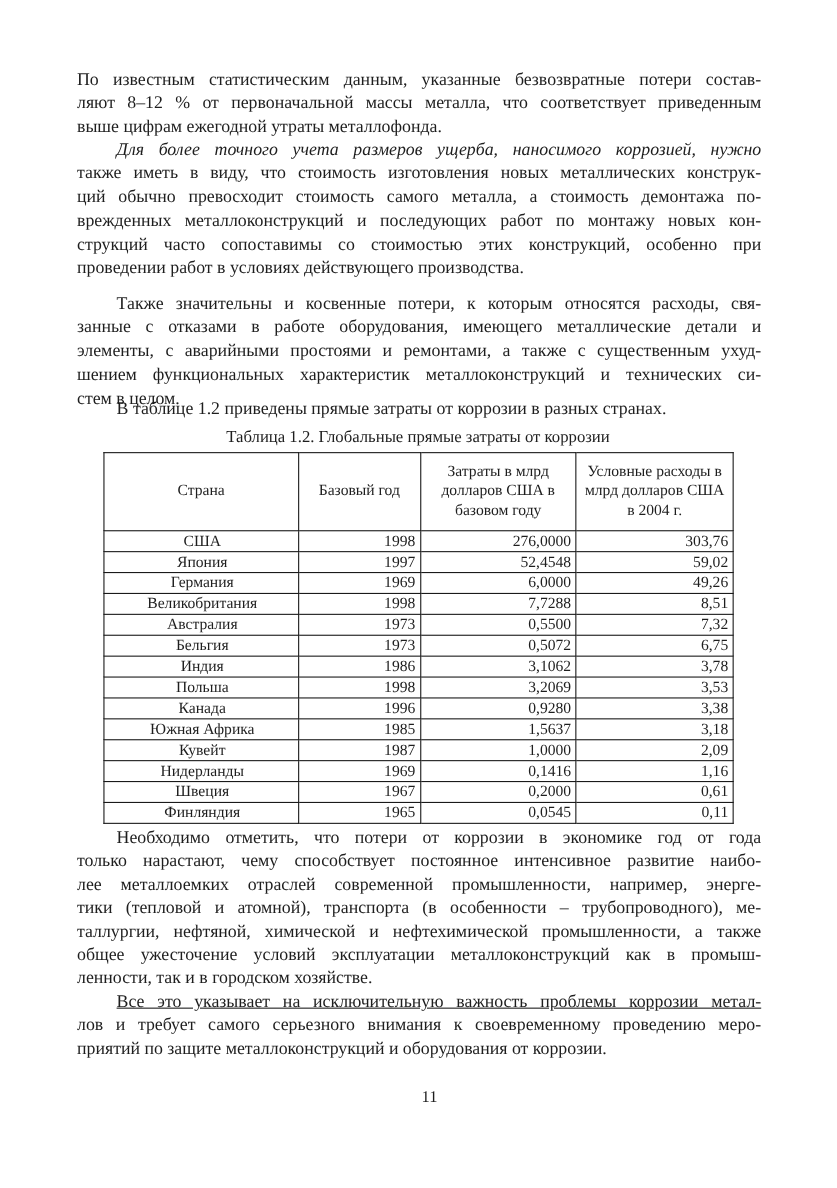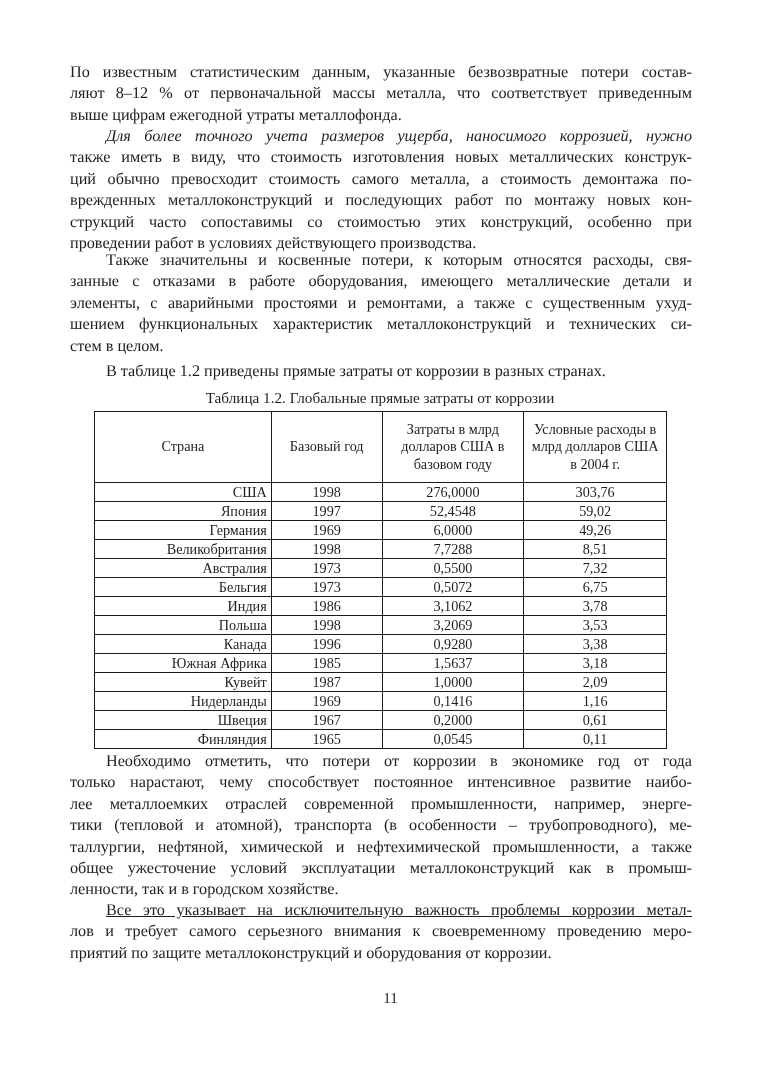--- a/index.html
+++ b/index.html
@@ -24,43 +24,43 @@
     }
     table.data {
       position: absolute; left: 94px; top: 411px; width: 573px;
       border-collapse: collapse; font-size: 14.2px; line-height: 18px;
     }
     table.data th, table.data td {
       border: 1px solid #1a1a1a; padding: 0 4px; font-weight: normal;
     }
     table.data th { text-align: center; vertical-align: middle; height: 70px; line-height: 17.5px; }
     table.data td { height: 17.5px; padding-top: 0; padding-bottom: 0; }
-    table.data td.c { text-align: center; }
-    table.data td.l { text-align: right; padding-left: 6px; }
+    table.data td.c { text-align: right; }
+    table.data td.l { text-align: center; padding-left: 6px; }
     col.c1 { width: 177px; } col.c2 { width: 111px; } col.c3 { width: 142px; } col.c4 { width: 143px; }
     .pagenum { position: absolute; left: 10px; width: 761px; top: 990px; text-align: center; font-size: 15px; }
   </style>
 </head>
 <body>
 
 <div class="page">
   <div class="para" id="p1" style="top: 62px; text-indent: 0px;">
       <span class="line">По известным статистическим данным, указанные безвозвратные потери состав-</span>
       <span class="line">ляют 8–12 % от первоначальной массы металла, что соответствует приведенным</span>
       <span class="line last">выше цифрам ежегодной утраты металлофонда.</span>
     </div>
   <div class="para indent" id="p2" style="top: 126px; text-indent: 0px;">
       <span class="line" style="padding-left: 36px; font-style: italic;">Для более точного учета размеров ущерба, наносимого коррозией, нужно</span>
       <span class="line">также иметь в виду, что стоимость изготовления новых металлических конструк-</span>
       <span class="line">ций обычно превосходит стоимость самого металла, а стоимость демонтажа по-</span>
       <span class="line">врежденных металлоконструкций и последующих работ по монтажу новых кон-</span>
       <span class="line">струкций часто сопоставимы со стоимостью этих конструкций, особенно при</span>
       <span class="line last">проведении работ в условиях действующего производства.</span>
     </div>
-  <div class="para indent" id="p3" style="top: 250px; text-indent: 0px;">
+  <div class="para indent" id="p3" style="top: 266px; text-indent: 0px;">
       <span class="line" style="padding-left: 36px;">Также значительны и косвенные потери, к которым относятся расходы, свя-</span>
       <span class="line">занные с отказами в работе оборудования, имеющего металлические детали и</span>
       <span class="line">элементы, с аварийными простоями и ремонтами, а также с существенным ухуд-</span>
       <span class="line">шением функциональных характеристик металлоконструкций и технических си-</span>
       <span class="line last">стем в целом.</span>
     </div>
   <div class="para indent" id="p4" style="top: 361px; text-indent: 0px;">
       <span class="line last" style="padding-left: 36px;">В таблице 1.2 приведены прямые затраты от коррозии в разных странах.</span>
     </div>
 

